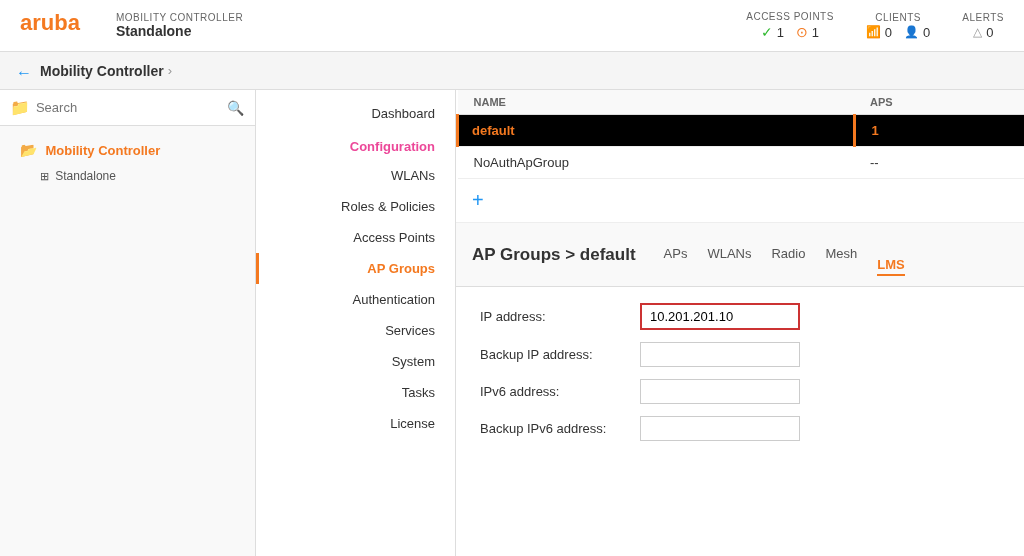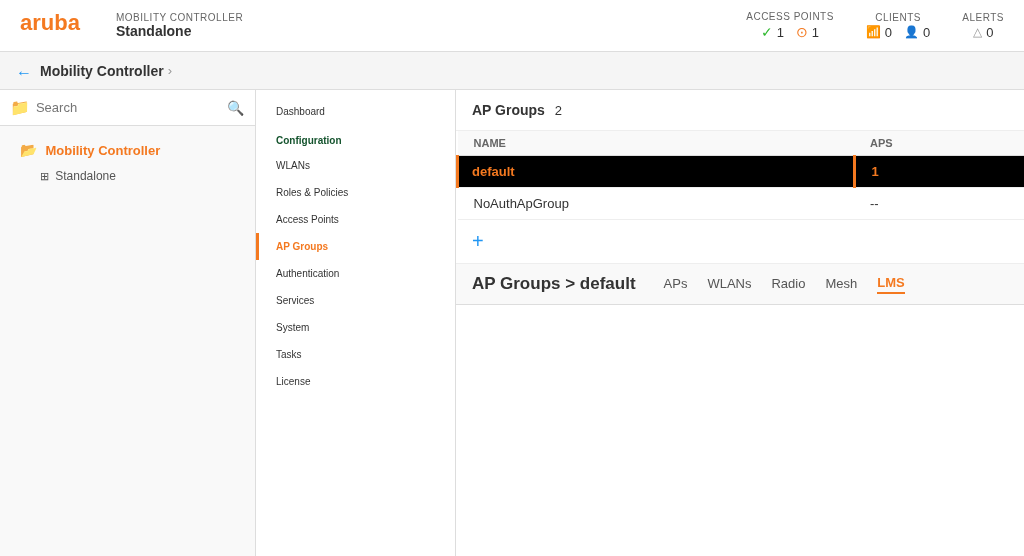--- a/index.html
+++ b/index.html
@@ -175,25 +175,26 @@
     .center-nav {
       width: 200px;
       background: #fff;
       border-right: 1px solid #ddd;
       overflow-y: auto;
       padding: 8px 0;
     }
     .nav-item {
       padding: 8px 20px;
       cursor: pointer;
-      font-size: 10px;
-      color: #333;
+      font-size: 13px;
+      color: #333;
+      text-align: right;
     }
     .nav-item.section-header {
-      color: #14532d;
+      color: #ec4899;
       font-weight: bold;
       padding: 10px 20px 6px 20px;
     }
     .nav-item.active {
       color: #f47920;
       font-weight: bold;
       border-left: 3px solid #f47920;
       padding-left: 17px;
     }
 
@@ -266,20 +267,21 @@
     .detail-tab {
       font-size: 13px;
       color: #555;
       cursor: pointer;
       padding-bottom: 2px;
     }
     .detail-tab.active {
       color: #f47920;
       font-weight: bold;
       border-bottom: 2px solid #f47920;
+      margin-top: 24px;
     }
 
     
     .form-section {
       padding: 16px 24px;
     }
     .form-row {
       display: flex;
       align-items: center;
       margin-bottom: 12px;
@@ -402,24 +404,20 @@
     <div class="nav-item active">AP Groups</div>
     <div class="nav-item">Authentication</div>
     <div class="nav-item">Services</div>
     <div class="nav-item">System</div>
     <div class="nav-item">Tasks</div>
     <div class="nav-item">License</div>
   </div>
 
   <div class="main-content">
 
-    <div class="ap-groups-header">
-      <span>AP Groups</span>
-      <span style="margin-left:6px;font-weight:normal;font-size:13px;">2</span>
-    </div>
 
     <table class="ap-groups-table">
       <thead>
         <tr>
           <th>NAME</th>
           <th>APs</th>
         </tr>
       </thead>
       <tbody>
         <tr class="selected">
@@ -439,15 +437,33 @@
 
     <div class="detail-tabs-bar">
       <span class="path-label">AP Groups &gt; default</span>
       <span class="detail-tab">APs</span>
       <span class="detail-tab">WLANs</span>
       <span class="detail-tab">Radio</span>
       <span class="detail-tab">Mesh</span>
       <span class="detail-tab active">LMS</span>
     </div>
 
+    <div class="form-section">
+      <div class="form-row highlighted">
+        <label>IP address:</label>
+        <input type="text" style="border: 2px solid rgb(204, 51, 51);" value="10.201.201.10">
+      </div>
+      <div class="form-row">
+        <label>Backup IP address:</label>
+        <input type="text" style="">
+      </div>
+      <div class="form-row">
+        <label>IPv6 address:</label>
+        <input type="text" style="">
+      </div>
+      <div class="form-row">
+        <label>Backup IPv6 address:</label>
+        <input type="text" style="">
+      </div>
+    </div>
 
   </div>
 </div>
 
 </body></html>

